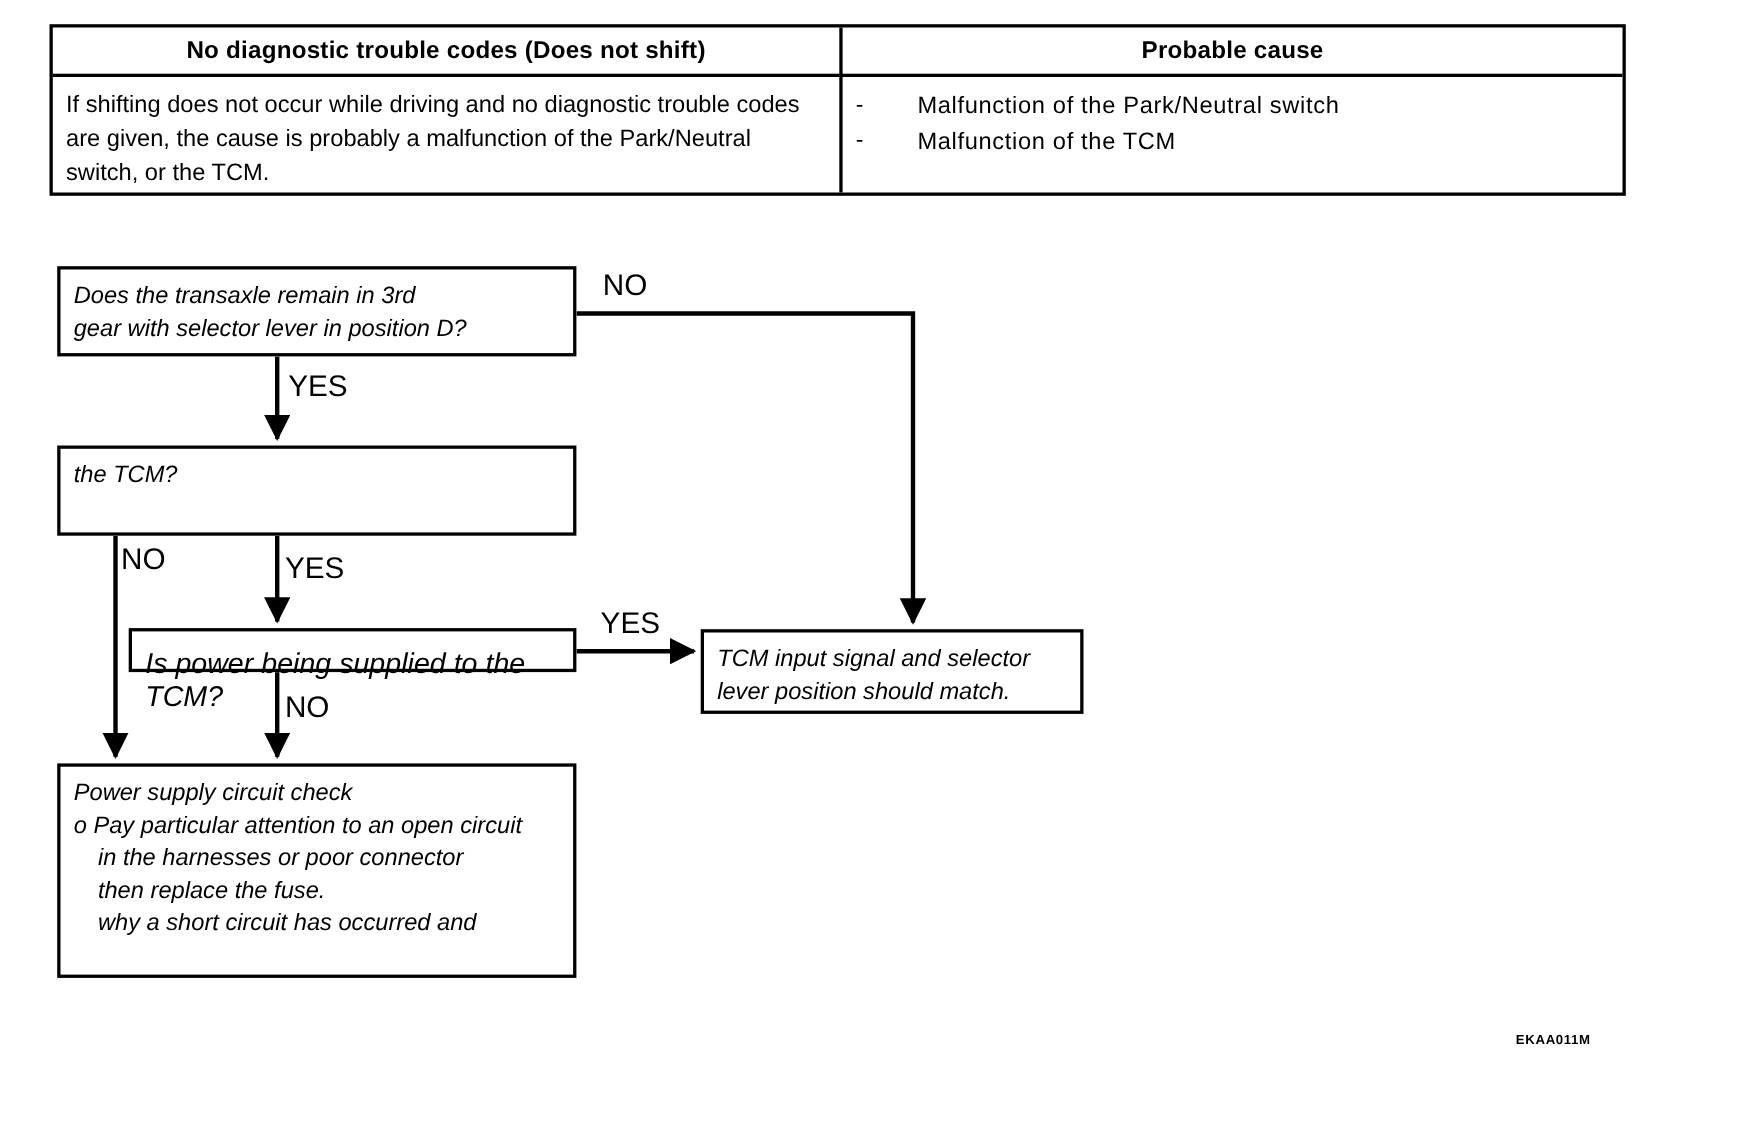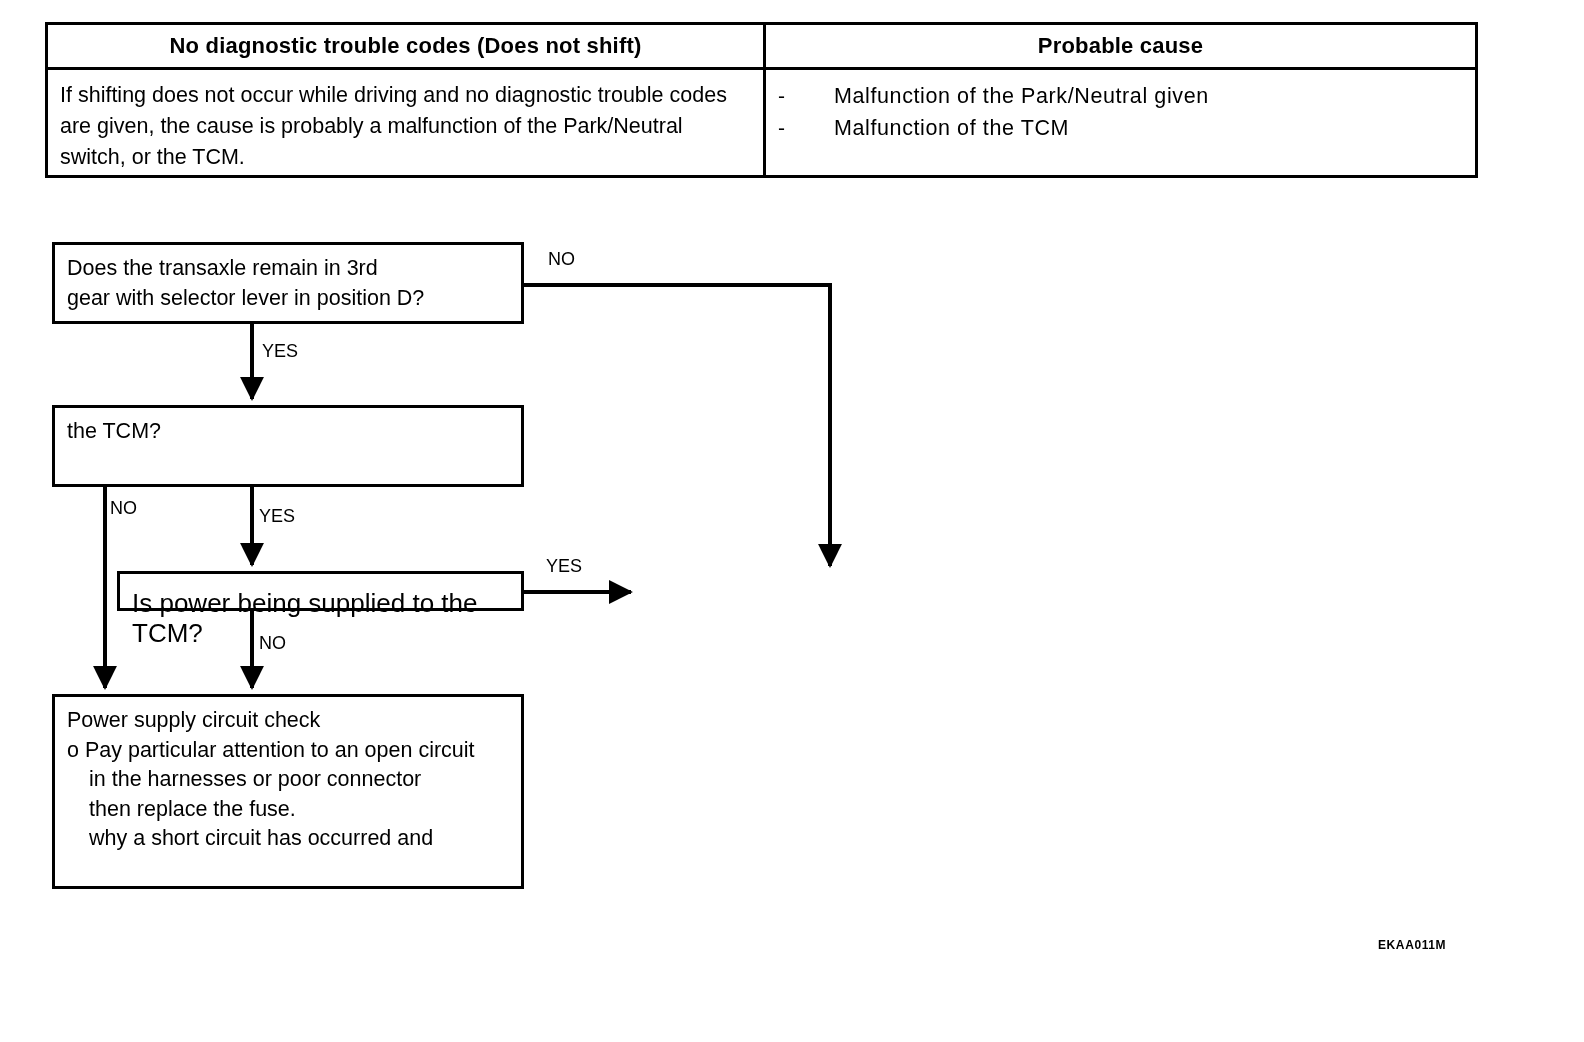--- a/index.html
+++ b/index.html
@@ -93,35 +93,36 @@
   }
   .fbox {
     position: absolute;
     border: 3px solid #000;
     background: #fff;
     box-sizing: border-box;
     font-size: 21.5px;
     line-height: 30px;
     padding: 8px 10px 0 12px;
     z-index: 2;
+    font-style: italic;
   }
   #box-q1 { left: 52px;  top: 242px; width: 472px; height: 82px; }
   #box-q2 { left: 52px;  top: 405px; width: 472px; height: 82px; }
   #box-q3 { left: 117px; top: 571px; width: 407px; height: 40px;
             padding-top: 14px; font-size: 26px; }
   #box-tcm { left: 637px; top: 572px; width: 348px; height: 77px; }
   #box-psc { left: 52px;  top: 694px; width: 472px; height: 195px;
              padding-top: 9px; line-height: 29.5px; }
 
   .psc-line { white-space: pre; }
   .psc-indent { padding-left: 22px; }
 
   .edge-label {
     position: absolute;
-    font-size: 18px;
+    font-size: 27px;
     line-height: 22px;
     z-index: 3;
     background: transparent;
   }
   #lbl-no-1  { left: 548px; top: 248px; }
   #lbl-yes-1 { left: 262px; top: 340px; }
   #lbl-no-2  { left: 110px; top: 497px; }
   #lbl-yes-2 { left: 259px; top: 505px; }
   #lbl-yes-3 { left: 546px; top: 555px; }
   #lbl-no-3  { left: 259px; top: 632px; }
@@ -145,21 +146,21 @@
     <div class="col-div"></div>
 
     <div class="th-cell th-left">No diagnostic trouble codes (Does not shift)</div>
     <div class="th-cell th-right">Probable cause</div>
 
     <div class="td-cell td-left">If shifting does not occur while driving and no diagnostic trouble codes are given, the cause is probably a malfunction of the Park/Neutral switch, or the TCM.</div>
 
     <div class="td-cell td-right">
       <div class="cause-row">
         <span class="cause-bullet">-</span>
-        <span class="cause-text">Malfunction of the Park/Neutral given</span>
+        <span class="cause-text">Malfunction of the Park/Neutral switch</span>
       </div>
       <div class="cause-row">
         <span class="cause-bullet">-</span>
         <span class="cause-text">Malfunction of the TCM</span>
       </div>
     </div>
   </div>
 
   <svg id="flow" viewBox="0 0 1584 1042" xmlns="http://www.w3.org/2000/svg">
     <defs>
@@ -189,20 +190,24 @@
   </div>
 
   <div class="fbox" id="box-q2">
     <div>the TCM?</div>
   </div>
 
   <div class="fbox" id="box-q3">
     <div>Is power being supplied to the TCM?</div>
   </div>
 
+  <div class="fbox" id="box-tcm">
+    <div>TCM input signal and selector</div>
+    <div>lever position should match.</div>
+  </div>
 
   <div class="fbox" id="box-psc">
     <div class="psc-line">Power supply circuit check</div>
     <div class="psc-line">o Pay particular attention to an open circuit</div>
     <div class="psc-line psc-indent">in the harnesses or poor connector</div>
     <div class="psc-line psc-indent">then replace the fuse.</div>
     <div class="psc-line psc-indent">why a short circuit has occurred and</div>
   </div>
 
   <div class="edge-label" id="lbl-no-1">NO</div>

